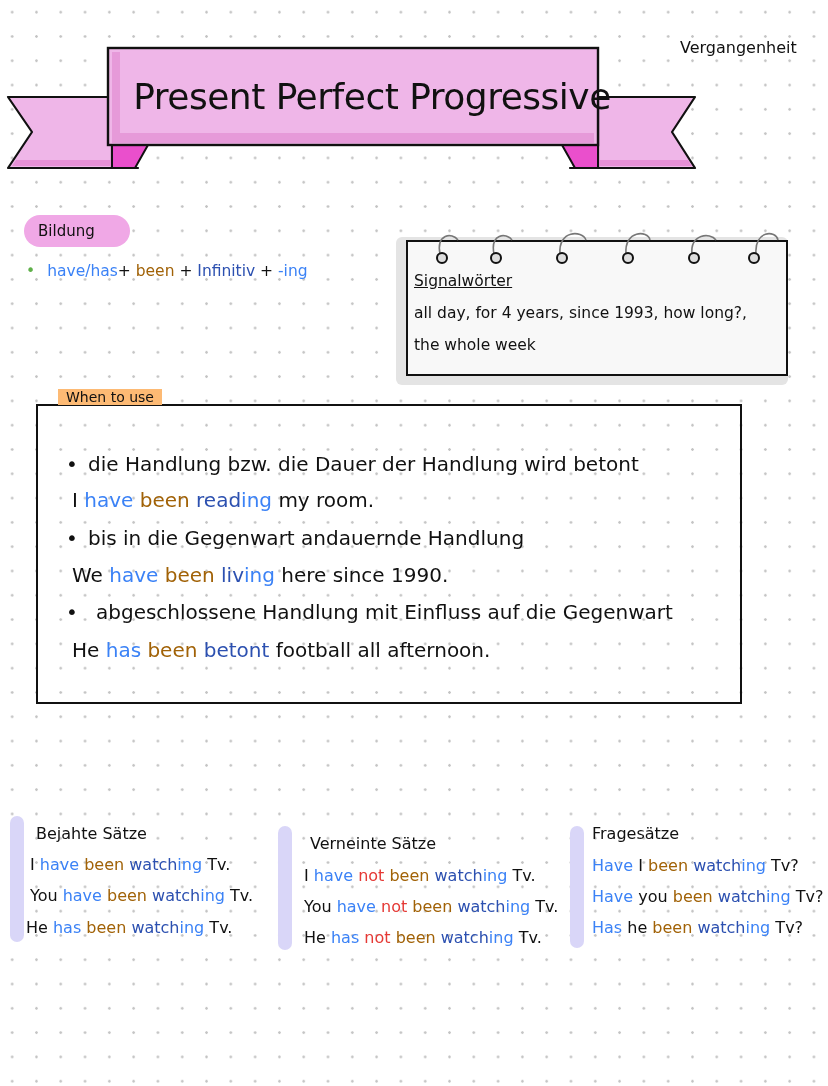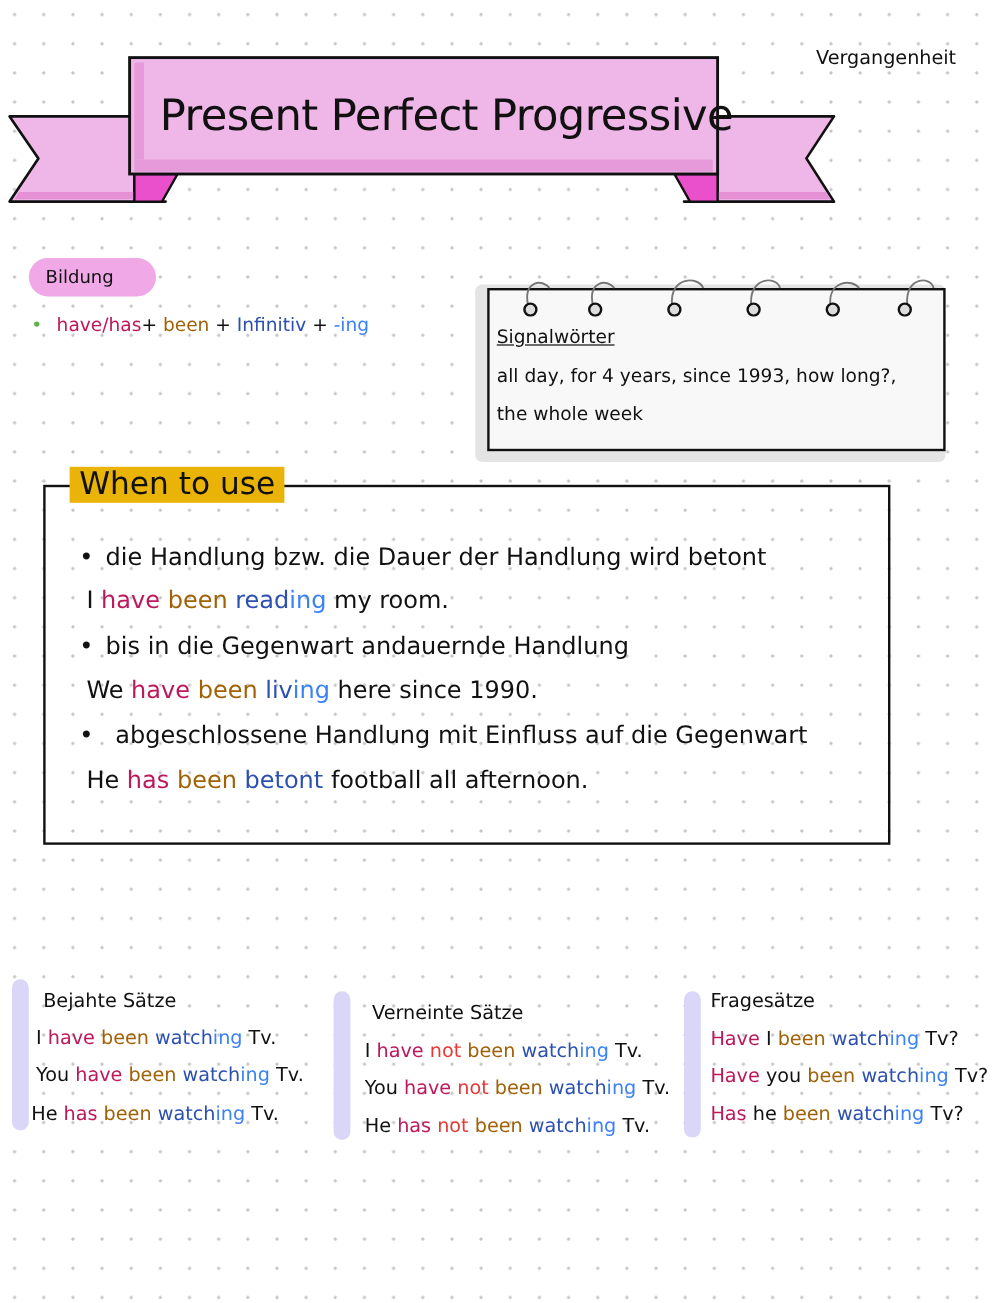--- a/index.html
+++ b/index.html
@@ -5,21 +5,21 @@
   html, body { margin: 0; padding: 0; }
   body {
     width: 828px; height: 1086px; position: relative; overflow: hidden;
     background-color: #ffffff;
     background-image: radial-gradient(circle, #c4c4c4 1.1px, transparent 1.5px);
     background-size: 24.3px 24.3px;
     background-position: 0px 0px;
     font-family: "DejaVu Sans", sans-serif;
     color: #111;
   }
-  .g { color: #be185d; margin-top: 48px; }
+  .g { color: #3b82f6; margin-top: 48px; }
   .p { color: #a16207; }
   .b { color: #2c50b0; }
   .o { color: #3b82f6; }
   .r { color: #e53935; }
   .k { color: #111; }
 
   
   #banner-svg { position: absolute; left: 0; top: 40px; }
   .banner-title {
     position: absolute; left: 108px; top: 48px; width: 528px; height: 96px;
@@ -49,22 +49,22 @@
   .pad-svg { position: absolute; left: 406px; top: 224px; }
   .pad-title { position: absolute; left: 414px; top: 272px; font-size: 15.5px; text-decoration: underline; }
   .pad-line { position: absolute; left: 414px; font-size: 15.5px; }
 
   
   .wtu-box {
     position: absolute; left: 36px; top: 404px; width: 706px; height: 300px;
     border: 2px solid #111; box-sizing: border-box;
   }
   .wtu-title {
-    position: absolute; left: 58px; top: 389px; padding: 0 8px; font-size: 26px;
-    background: #eab308;
+    position: absolute; left: 58px; top: 389px; padding: 0 8px; font-size: 14px;
+    background: #fdba74;
     text-align: right;
   }
   .wtu-line { position: absolute; font-size: 20px; white-space: nowrap; }
   .bullet { display: inline-block; width: 22px; }
 
   
   .bar { position: absolute; width: 14px; background: #d9d6f8; border-radius: 7px; }
   .col-title { position: absolute; font-size: 16px; }
   .col-line { position: absolute; font-size: 16px; white-space: nowrap; }
 </style>

